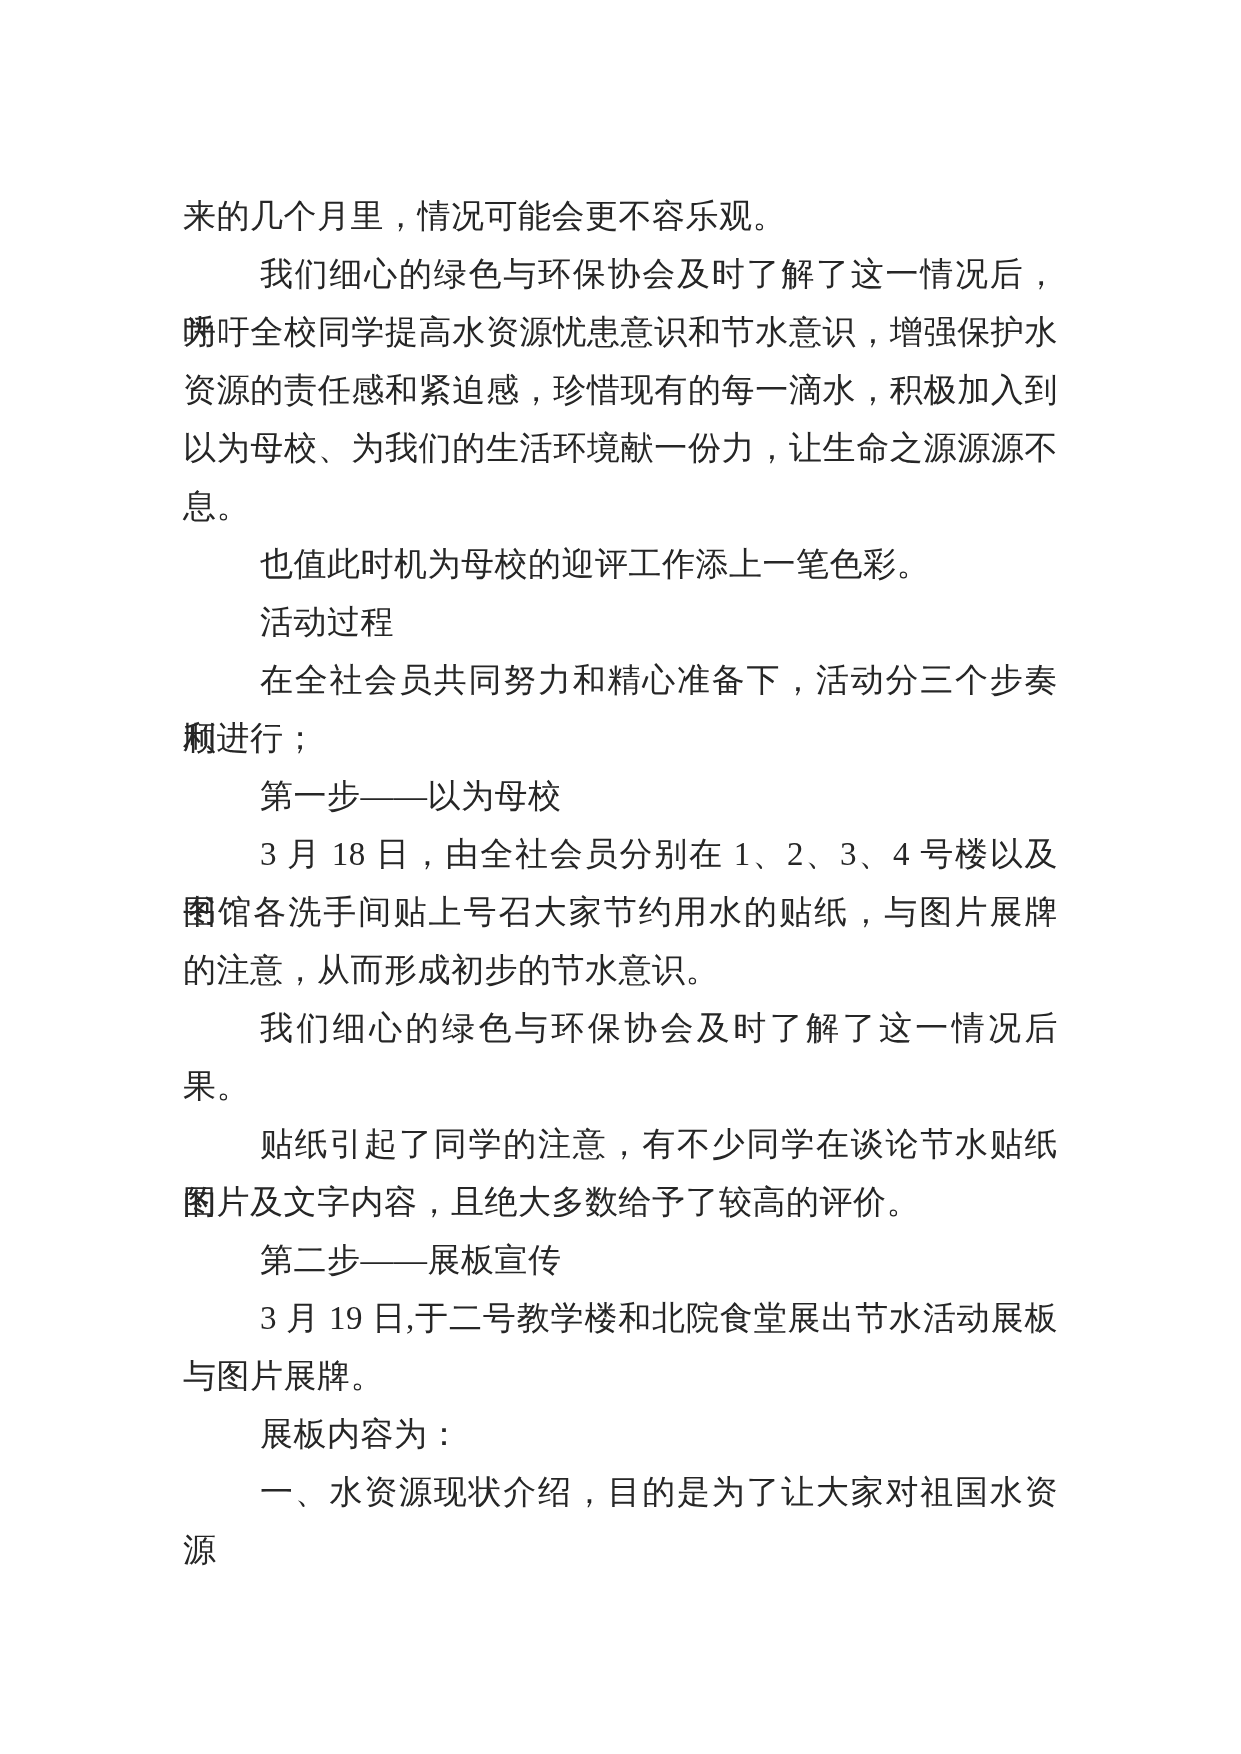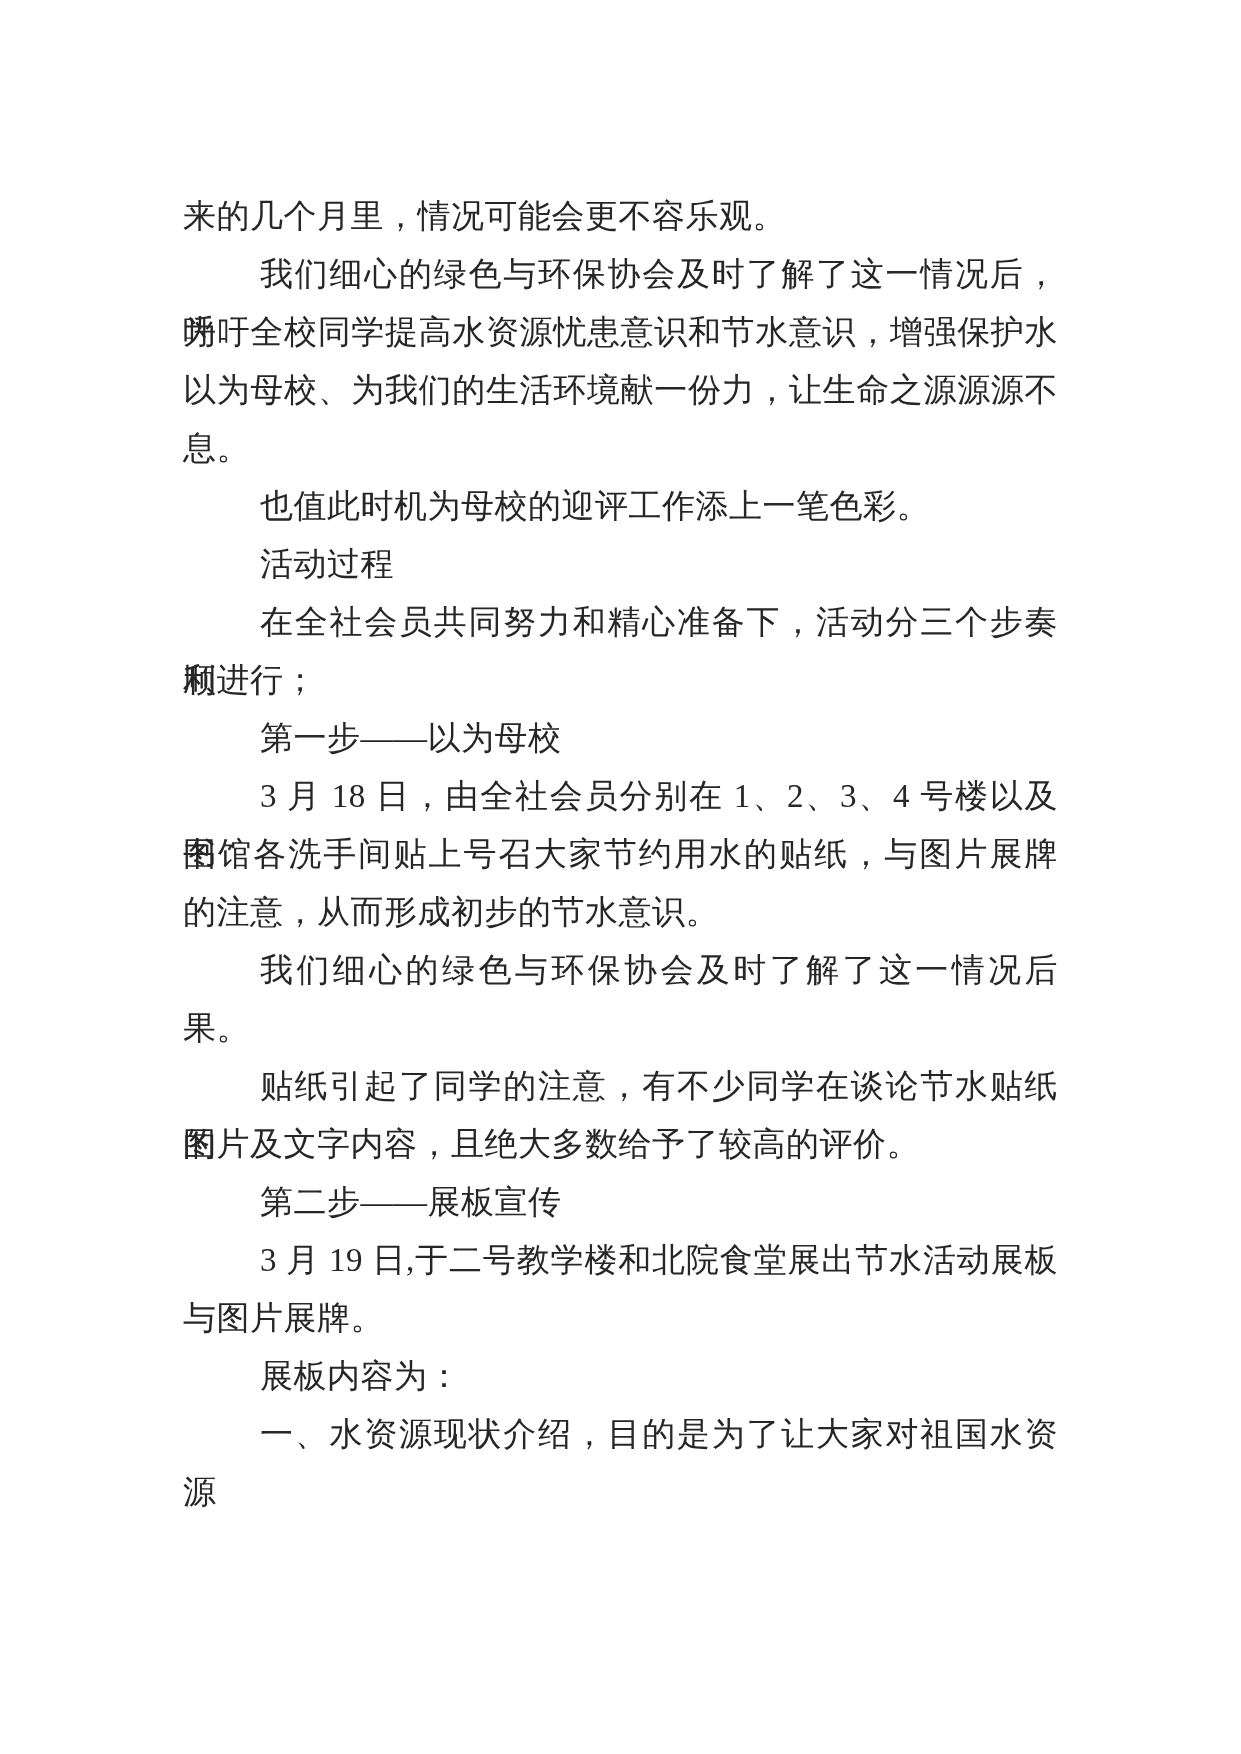--- a/index.html
+++ b/index.html
@@ -41,20 +41,21 @@
   }
 </style>
 </head>
 <body>
 
 <div class="page">
   <div class="content" id="document-content" style="color: rgb(38, 38, 38);">
       <div class="line">来的几个月里，情况可能会更不容乐观。</div>
       <div class="line indent fill">我们细心的绿色与环保协会及时了解了这一情况后，为</div>
       <div class="line fill">呼吁全校同学提高水资源忧患意识和节水意识，增强保护水</div>
+      <div class="line fill">资源的责任感和紧迫感，珍惜现有的每一滴水，积极加入到</div>
       <div class="line fill">以为母校、为我们的生活环境献一份力，让生命之源源源不</div>
       <div class="line">息。</div>
       <div class="line indent">也值此时机为母校的迎评工作添上一笔色彩。</div>
       <div class="line indent">活动过程</div>
       <div class="line indent fill">在全社会员共同努力和精心准备下，活动分三个步奏顺</div>
       <div class="line">利进行；</div>
       <div class="line indent">第一步——以为母校</div>
       <div class="line indent fill">3 月 18 日，由全社会员分别在 1、2、3、4 号楼以及图</div>
       <div class="line fill">书馆各洗手间贴上号召大家节约用水的贴纸，与图片展牌</div>
       <div class="line">的注意，从而形成初步的节水意识。</div>

